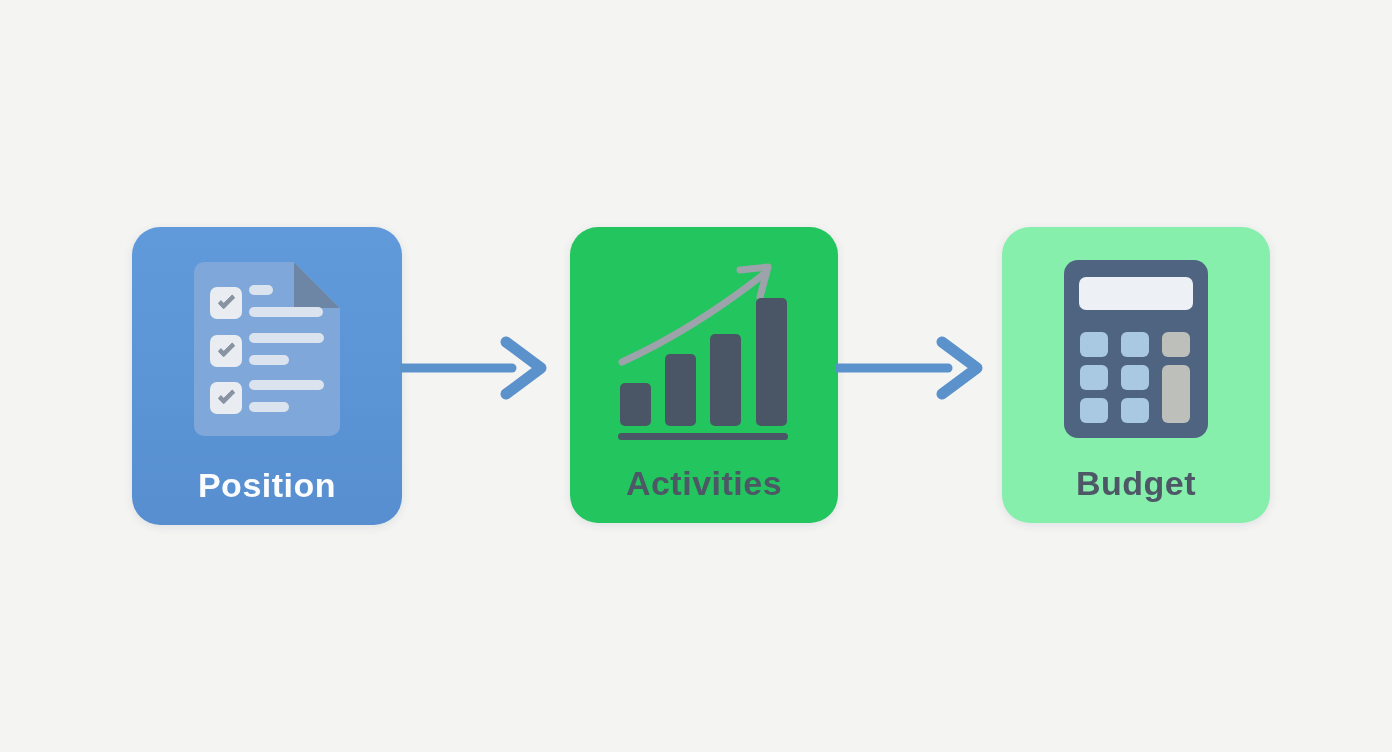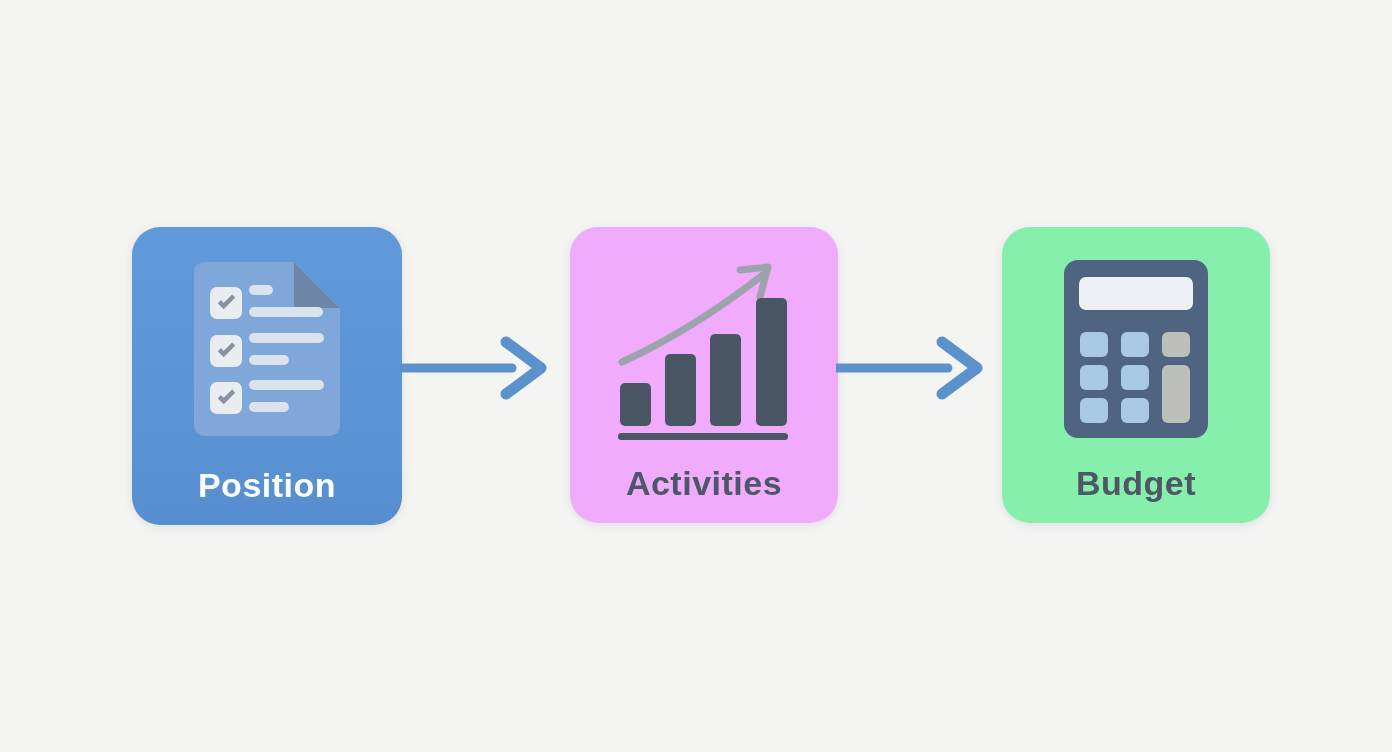--- a/index.html
+++ b/index.html
@@ -12,21 +12,21 @@
   .canvas { position:relative; width:1392px; height:752px; }
 
   
   .card {
     position:absolute; top:227px; width:268px; height:296px;
     border-radius:28px;
     box-shadow:0 2px 8px rgba(90,110,140,0.14);
   }
   .card-position  { left:132px; width:270px; height:298px;
     background:linear-gradient(180deg,#619ADA 0%,#5B95D6 55%,#578ECF 100%); }
-  .card-activities{ left:570px; background:#f0abfc; }
+  .card-activities{ left:570px; background:#22c55e; }
   .card-budget    { left:1002px; background:#86efac; }
 
   .icon-wrap {
     position:absolute; top:30px; left:0; right:0; height:184px;
     display:flex; align-items:center; justify-content:center;
   }
   .card-label {
     position:absolute; left:0; right:0; bottom:20px;
     text-align:center; font-size:34px; font-weight:700; letter-spacing:.5px;
   }

